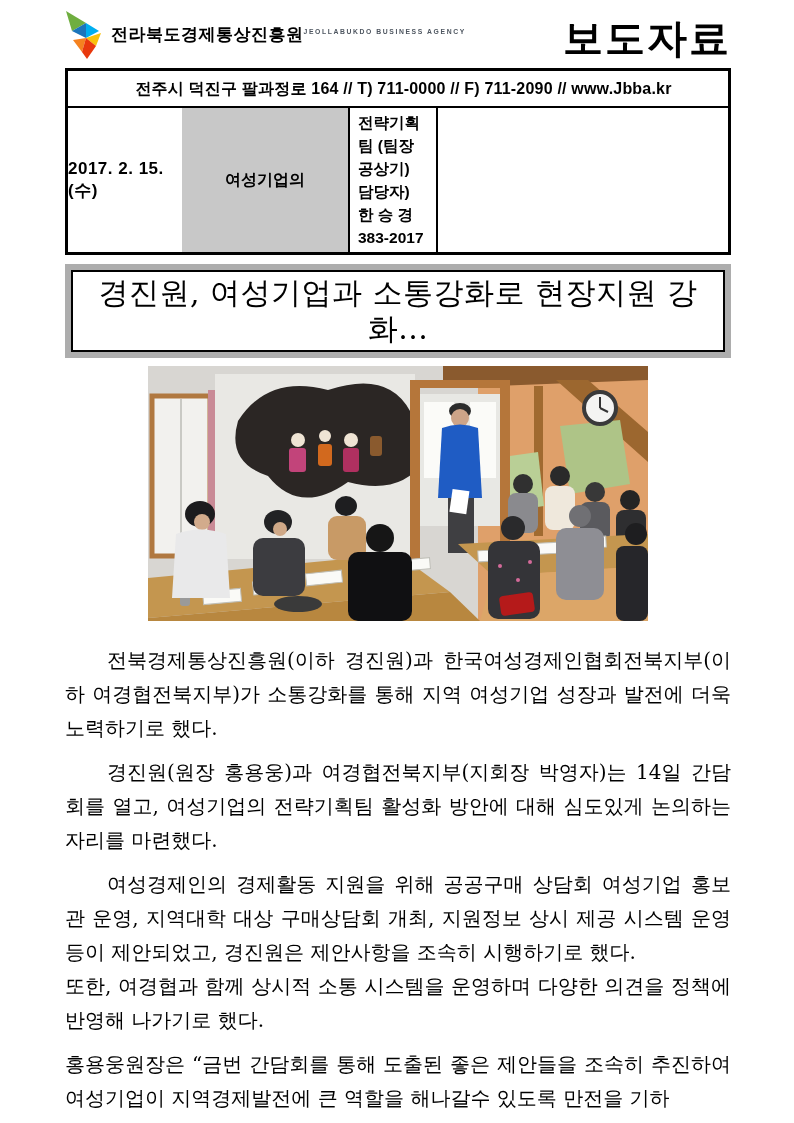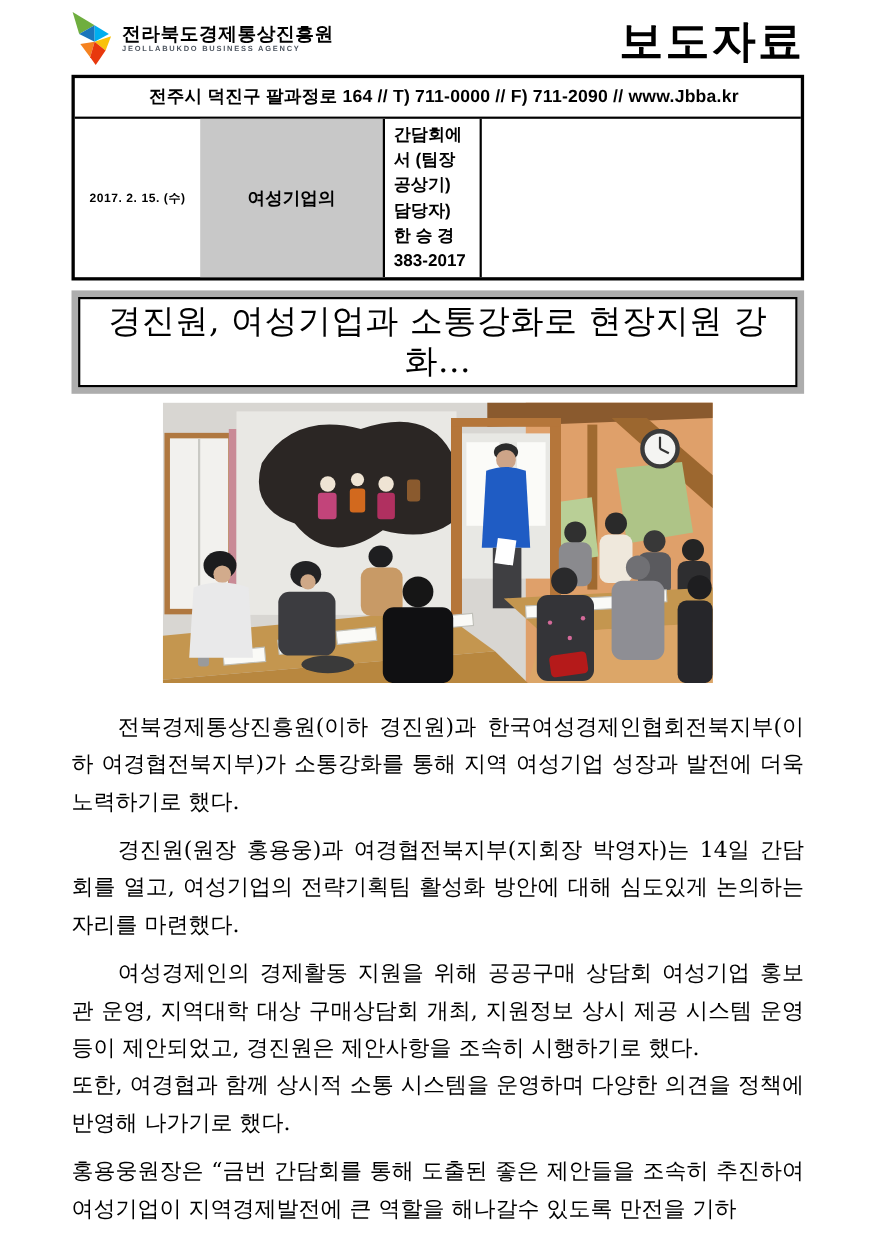--- a/index.html
+++ b/index.html
@@ -5,35 +5,35 @@
   html,body{margin:0;padding:0;background:#e9e9e9;}
   .page{
     width:794px;height:1123px;background:#ffffff;margin:0 auto;
     box-sizing:border-box;padding:10px 63px 0 65px;overflow:hidden;
     font-family:"Liberation Sans",sans-serif;color:#000;
   }
   
   .masthead{display:flex;justify-content:space-between;align-items:flex-start;height:50px;margin-bottom:8px;}
   .brand{display:flex;align-items:center;gap:6px;}
   .brand-logo{width:40px;height:50px;flex:0 0 auto;}
-  .brand-text{display:flex;flex-direction:column;line-height:1.05;}
+  .brand-text{display:flex;flex-direction:row;line-height:1.05;}
   .brand-ko{font-size:17px;font-weight:800;letter-spacing:0.5px;}
   .brand-en{font-size:6.8px;font-weight:700;letter-spacing:1.6px;color:#4e5660;margin-top:2px;}
   .doc-type{font-size:40px;font-weight:900;letter-spacing:2px;line-height:1;margin-top:8px;}
   
   .info-table{border:3px solid #000;}
   .contact-bar{
     height:35px;line-height:35px;text-align:center;font-weight:700;font-size:16px;
     border-bottom:2px solid #000;white-space:nowrap;letter-spacing:0.2px;padding-left:11px;
   }
   .info-row{display:grid;grid-template-columns:114px 168px 88px 1fr;}
   .cell{display:flex;align-items:center;justify-content:center;min-height:54px;box-sizing:border-box;font-weight:700;}
   .cell.label{background:#c8c8c8;font-size:16px;border-right:2px solid #000;}
   .cell.label + .cell{border-right:2px solid #000;}
-  .cell.value{font-size:11px;letter-spacing:0.5px;}
+  .cell.value{font-size:17px;letter-spacing:0.5px;}
   .cell.dept{flex-direction:column;align-items:flex-start;justify-content:center;padding:3px 8px;font-size:15.5px;line-height:23px;border-right:none;}
   
   .headline-box{border:6px solid #adadad;margin-top:9px;}
   .headline-inner{border:2px solid #000;padding:3px 24px;}
   .headline-inner h1{
     margin:0;text-align:center;font-family:"DejaVu Serif",serif;font-weight:500;
     font-size:30px;line-height:36px;letter-spacing:0.5px;
   }
   
   .photo{margin:8px auto 0 auto;width:500px;height:255px;display:block;}
@@ -66,21 +66,21 @@
     </div>
     <div class="doc-type">보도자료</div>
   </header>
 
   <section class="info-table">
     <div class="contact-bar">전주시 덕진구 팔과정로 164 // T) 711-0000 // F) 711-2090 //  www.Jbba.kr</div>
     <div class="info-row">
       <div class="cell value">2017. 2. 15. (수)</div>
       <div class="cell label">여성기업의</div>
       <div class="cell dept">
-        <span>간담회에서 (팀장 공상기)</span>
+        <span>전략기획팀 (팀장 공상기)</span>
         <span>담당자) 한 승 경  383-2017</span>
       </div>
     </div>
   </section>
 
   <section class="headline-box">
     <div class="headline-inner">
       <h1>경진원, 여성기업과 소통강화로 현장지원 강화...</h1>
     </div>
   </section>

